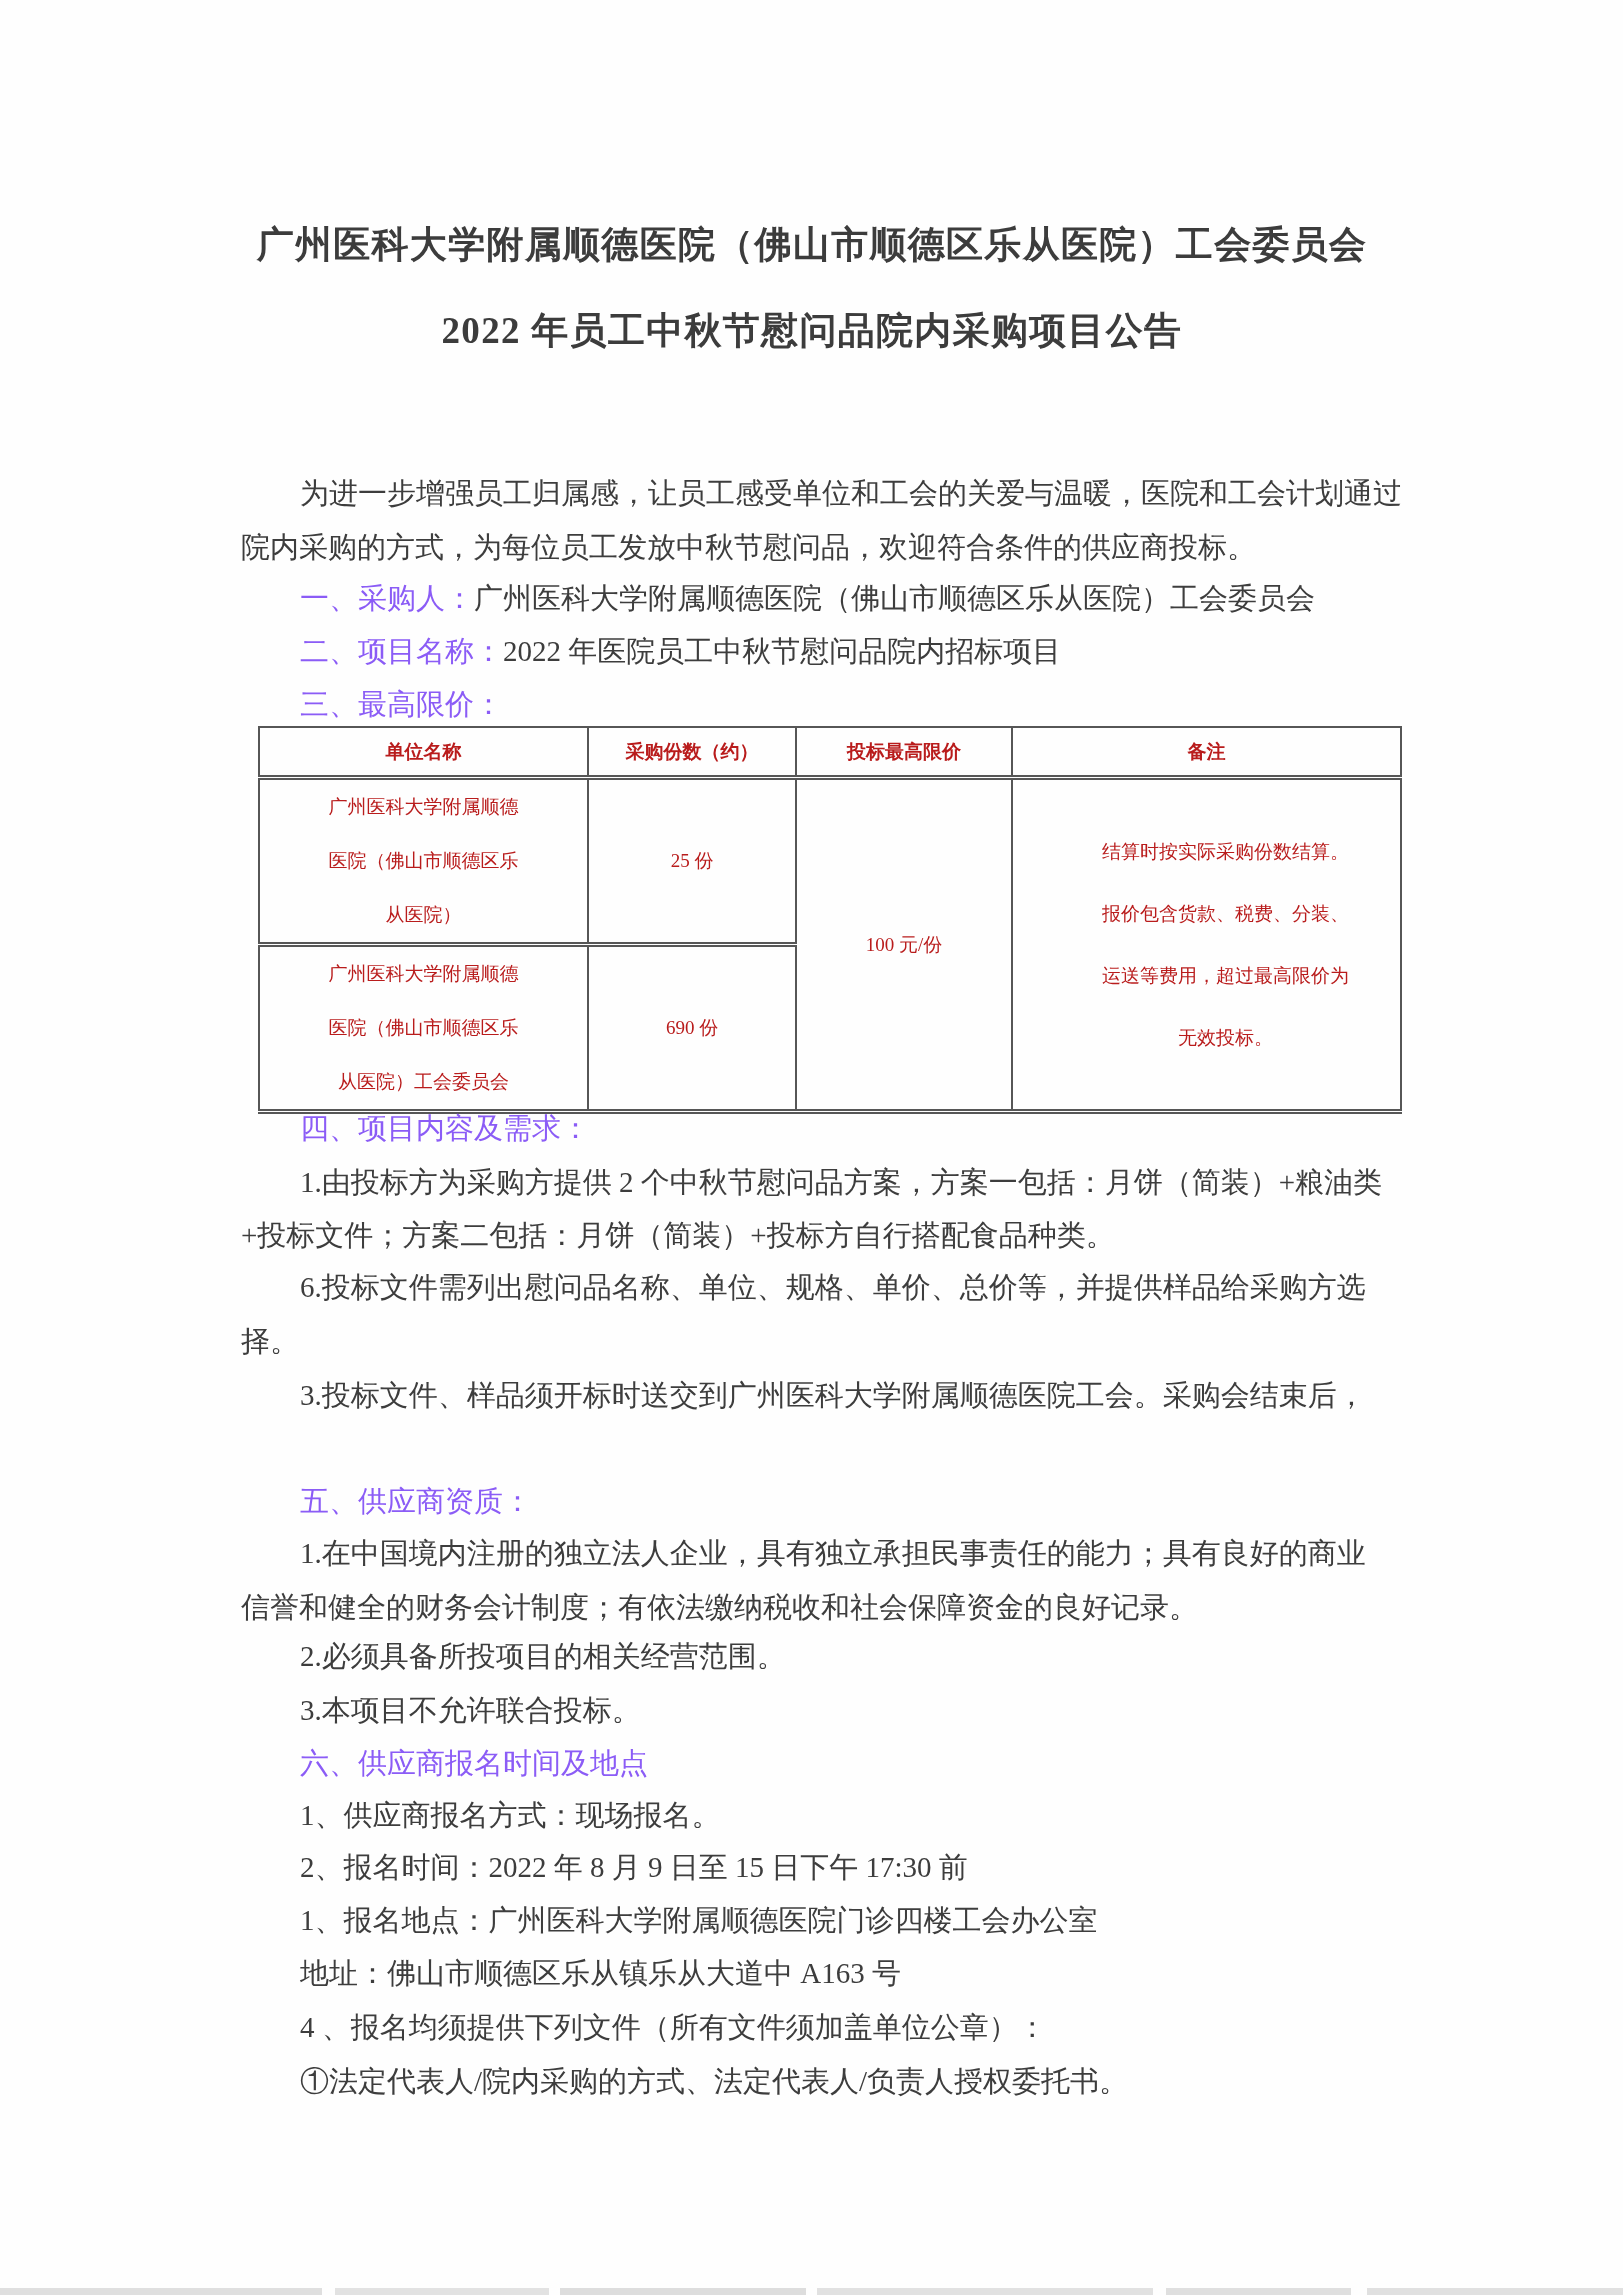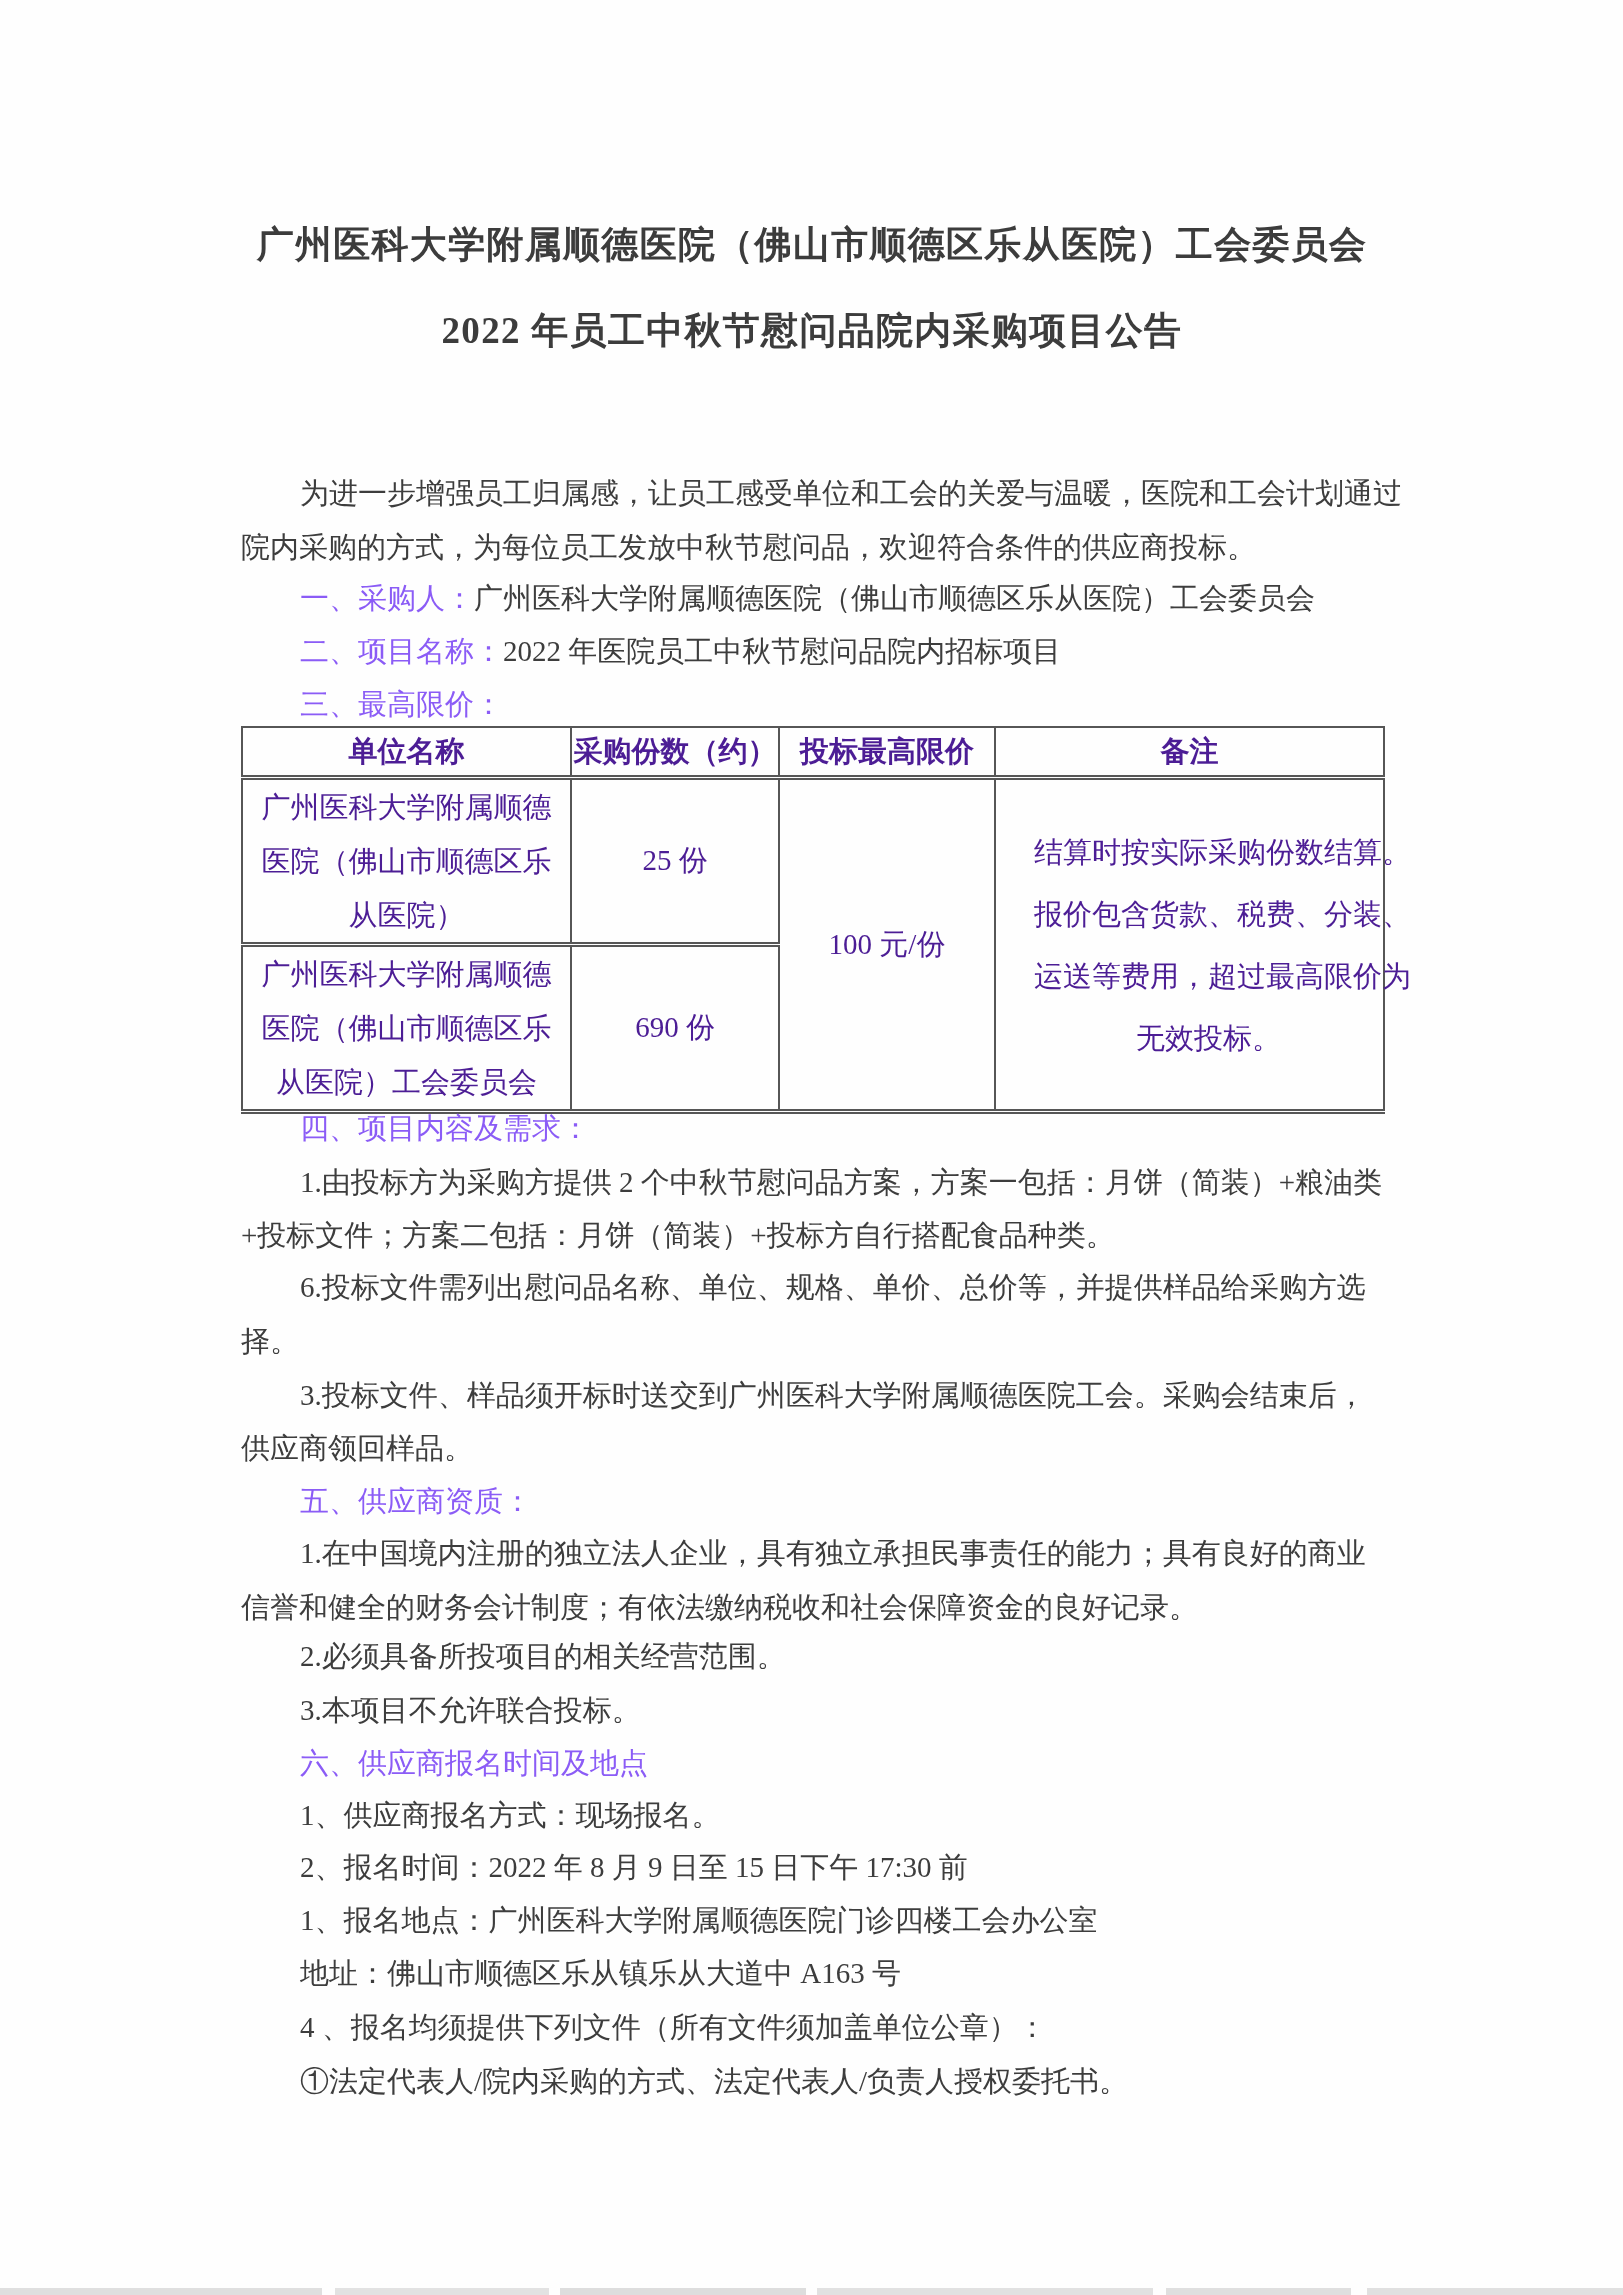--- a/index.html
+++ b/index.html
@@ -30,28 +30,28 @@
     width:1142px;
     font-size:29px;
     line-height:34px;
     white-space:nowrap;
     color:#3d3d3d;
   }
   .indent{padding-left:59px;}
   .bold{font-weight:normal;color:#8b5cf6;}
   .doc-table{
     position:absolute;
-    left:241px;
+    left:258px;
     top:726px;
     width:1142px;
     height:372px;
     border-collapse:collapse;
     table-layout:fixed;
-    font-size:29px;
-    color:#4c1d95;
+    font-size:19px;
+    color:#b91c1c;
     border:2.6px solid #4f4f4f;
   }
   .doc-table th,.doc-table td{
     border:2px solid #565656;
     text-align:center;
     vertical-align:middle;
     padding:0;
     white-space:nowrap;
     font-weight:normal;
   }
@@ -136,21 +136,20 @@
       </tr>
     </tbody>
   </table>
 
   <div class="ln indent bold" style="top:1111px">四、项目内容及需求：</div>
   <div class="ln indent" style="top:1165px">1.由投标方为采购方提供 2 个中秋节慰问品方案，方案一包括：月饼（简装）+粮油类</div>
   <div class="ln" style="top:1218px">+投标文件；方案二包括：月饼（简装）+投标方自行搭配食品种类。</div>
   <div class="ln indent" style="top:1270px">6.投标文件需列出慰问品名称、单位、规格、单价、总价等，并提供样品给采购方选</div>
   <div class="ln" style="top:1324px">择。</div>
   <div class="ln indent" style="top:1378px">3.投标文件、样品须开标时送交到广州医科大学附属顺德医院工会。采购会结束后，</div>
-  <div class="ln" style="top:1431px">供应商领回样品。</div>
 
   <div class="ln indent bold" style="top:1484px">五、供应商资质：</div>
   <div class="ln indent" style="top:1536px">1.在中国境内注册的独立法人企业，具有独立承担民事责任的能力；具有良好的商业</div>
   <div class="ln" style="top:1590px">信誉和健全的财务会计制度；有依法缴纳税收和社会保障资金的良好记录。</div>
   <div class="ln indent" style="top:1639px">2.必须具备所投项目的相关经营范围。</div>
   <div class="ln indent" style="top:1693px">3.本项目不允许联合投标。</div>
 
   <div class="ln indent bold" style="top:1746px">六、供应商报名时间及地点</div>
   <div class="ln indent" style="top:1798px">1、供应商报名方式：现场报名。</div>
   <div class="ln indent" style="top:1850px">2、报名时间：2022 年 8 月 9 日至 15 日下午 17:30 前</div>

